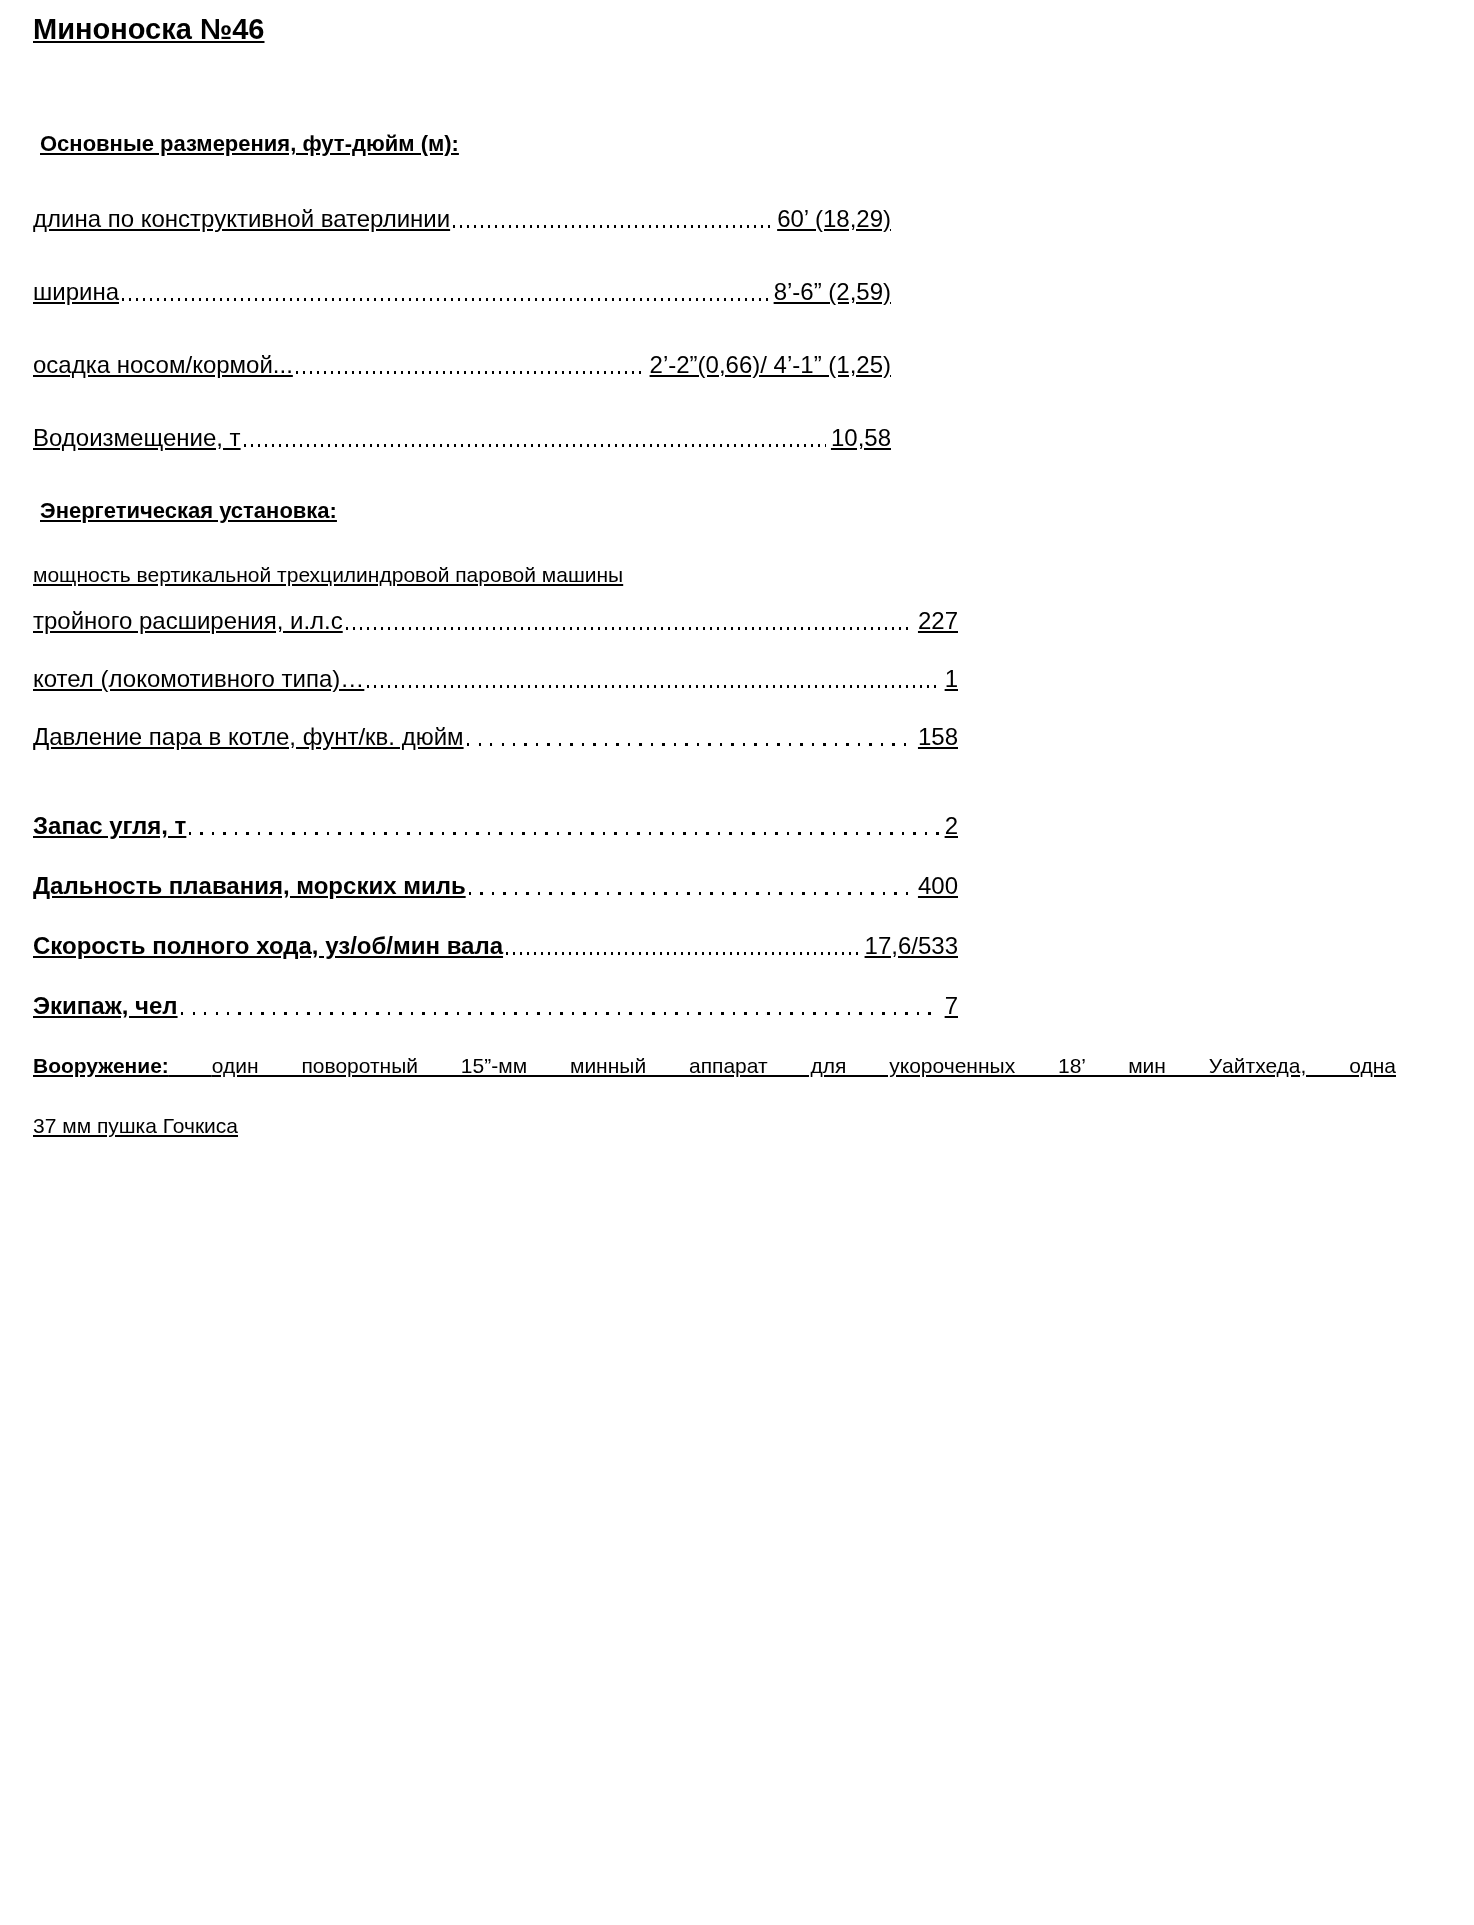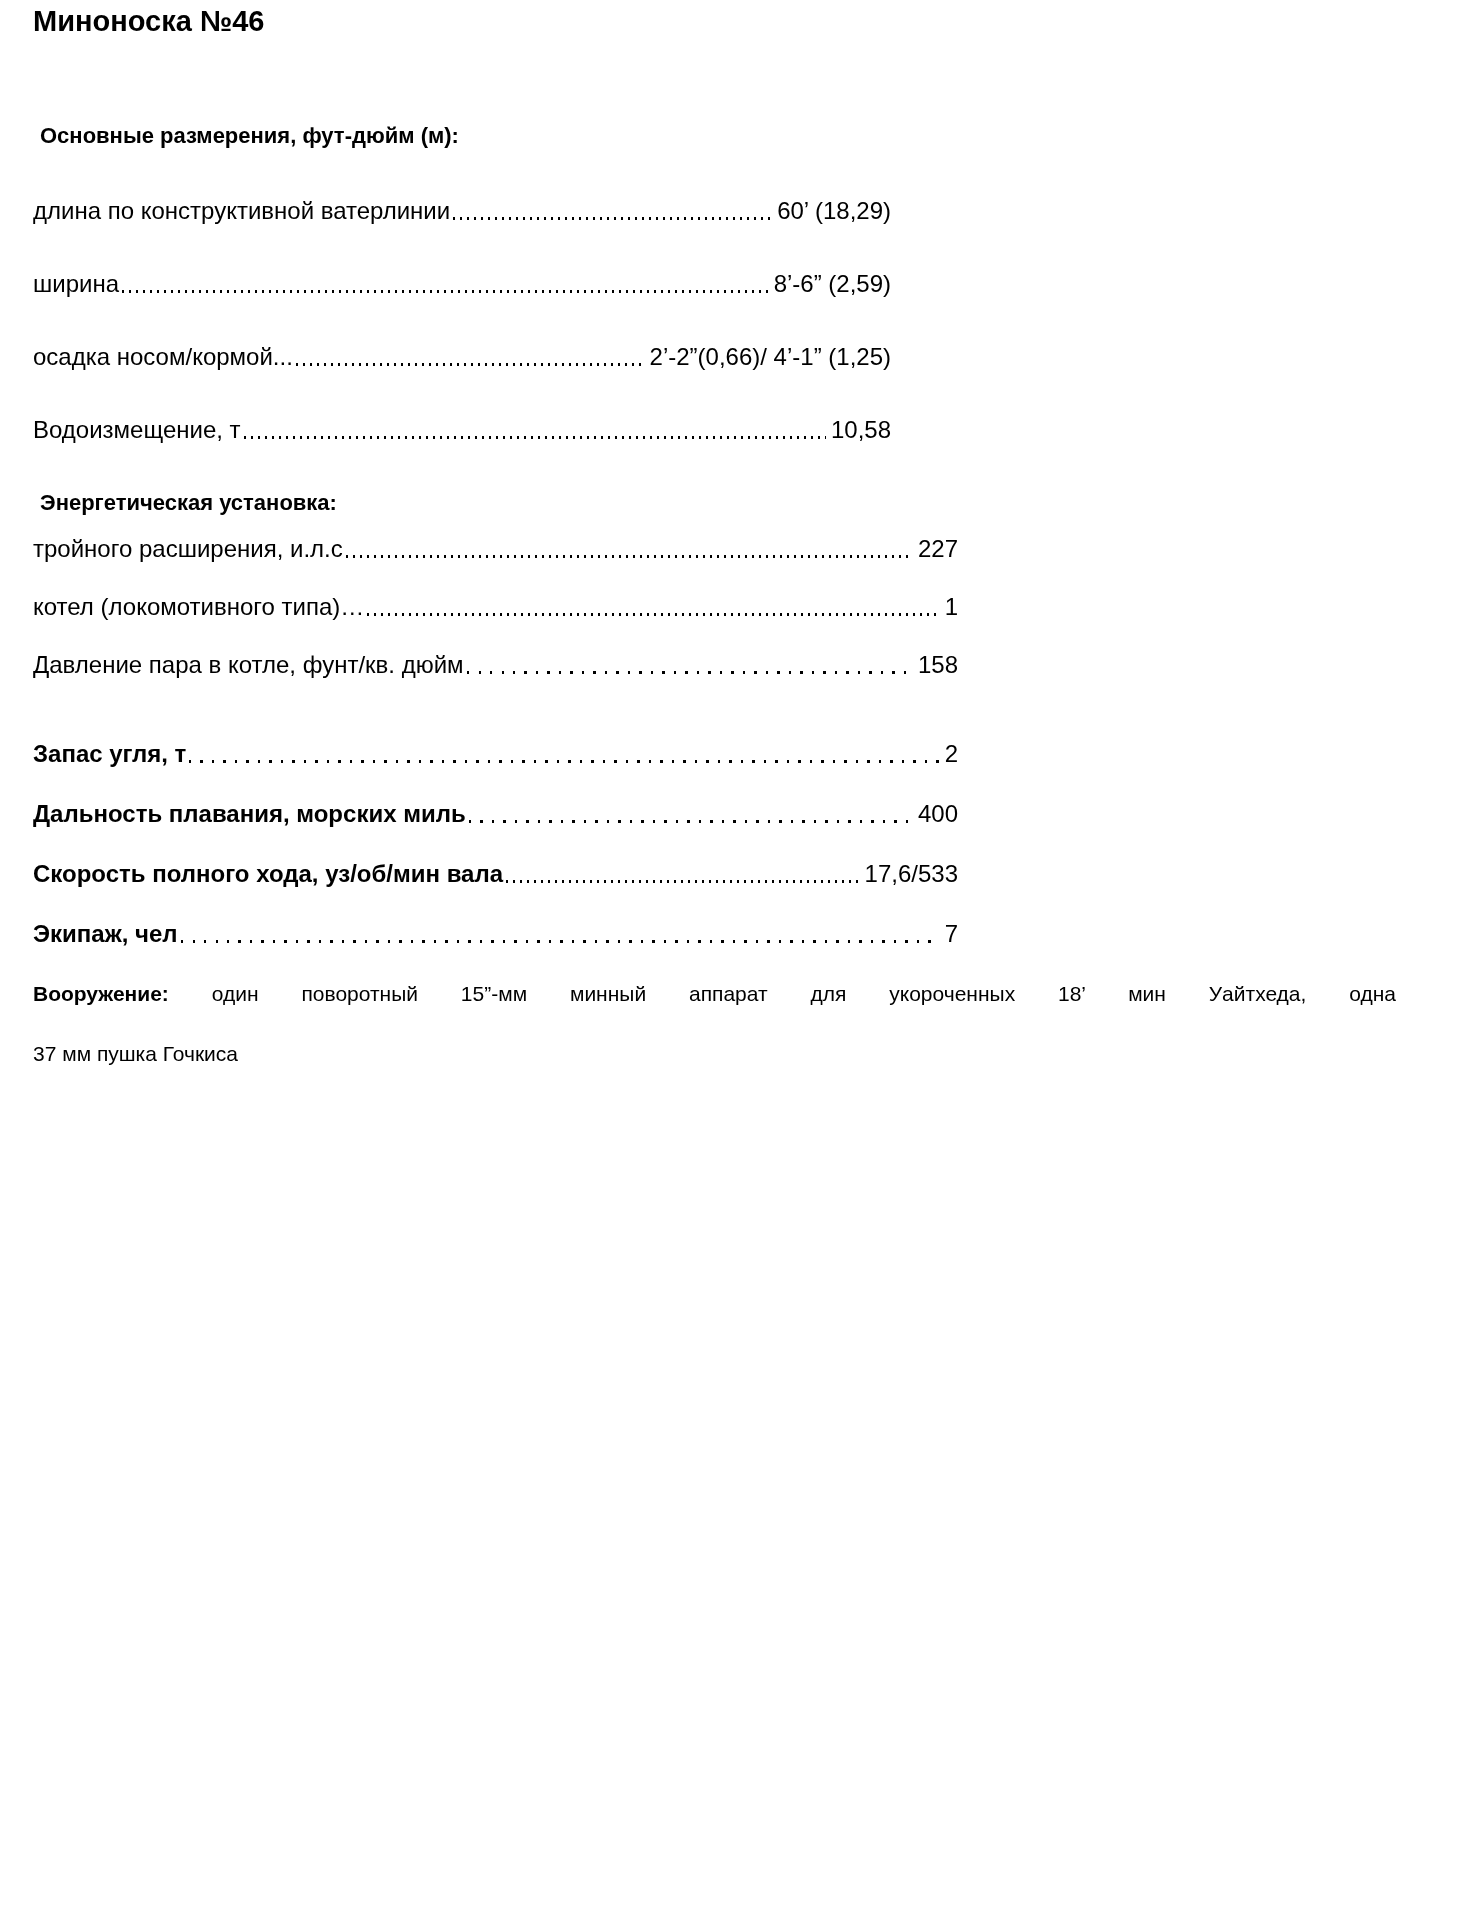--- a/index.html
+++ b/index.html
@@ -4,21 +4,21 @@
 <style>
   html, body { margin: 0; padding: 0; }
   body {
     width: 1474px;
     height: 1925px;
     background: #ffffff;
     color: #000000;
     font-family: "Liberation Sans", "DejaVu Sans", sans-serif;
     overflow: hidden;
   }
-  .page { padding: 4px 78px 0 33px; }
+  .page { padding: 12px 78px 0 33px; text-decoration: underline; }
 
   h1.doc-title {
     font-size: 29px;
     line-height: 35px;
     font-weight: bold;
     margin: 0 0 30px 0;
   }
 
   .body-text { font-size: 21px; }
   .body-text .line {
@@ -144,20 +144,21 @@
       </div>
       <div class="spec-row">
         <span class="spec-label">Водоизмещение, т</span>
         <span class="leader leader-dots"></span>
         <span class="spec-value">10,58</span>
       </div>
     </div>
 
   <h2 class="section-heading power-heading">Энергетическая установка:</h2>
 
+  <div class="power-intro">мощность вертикальной трехцилиндровой паровой машины</div>
 
   <div class="spec-list power">
 
   <div class="spec-row">
         <span class="spec-label">тройного расширения, и.л.с</span>
         <span class="leader leader-dots"></span>
         <span class="spec-value">227</span>
       </div>
       <div class="spec-row">
         <span class="spec-label">котел (локомотивного типа)…</span>

